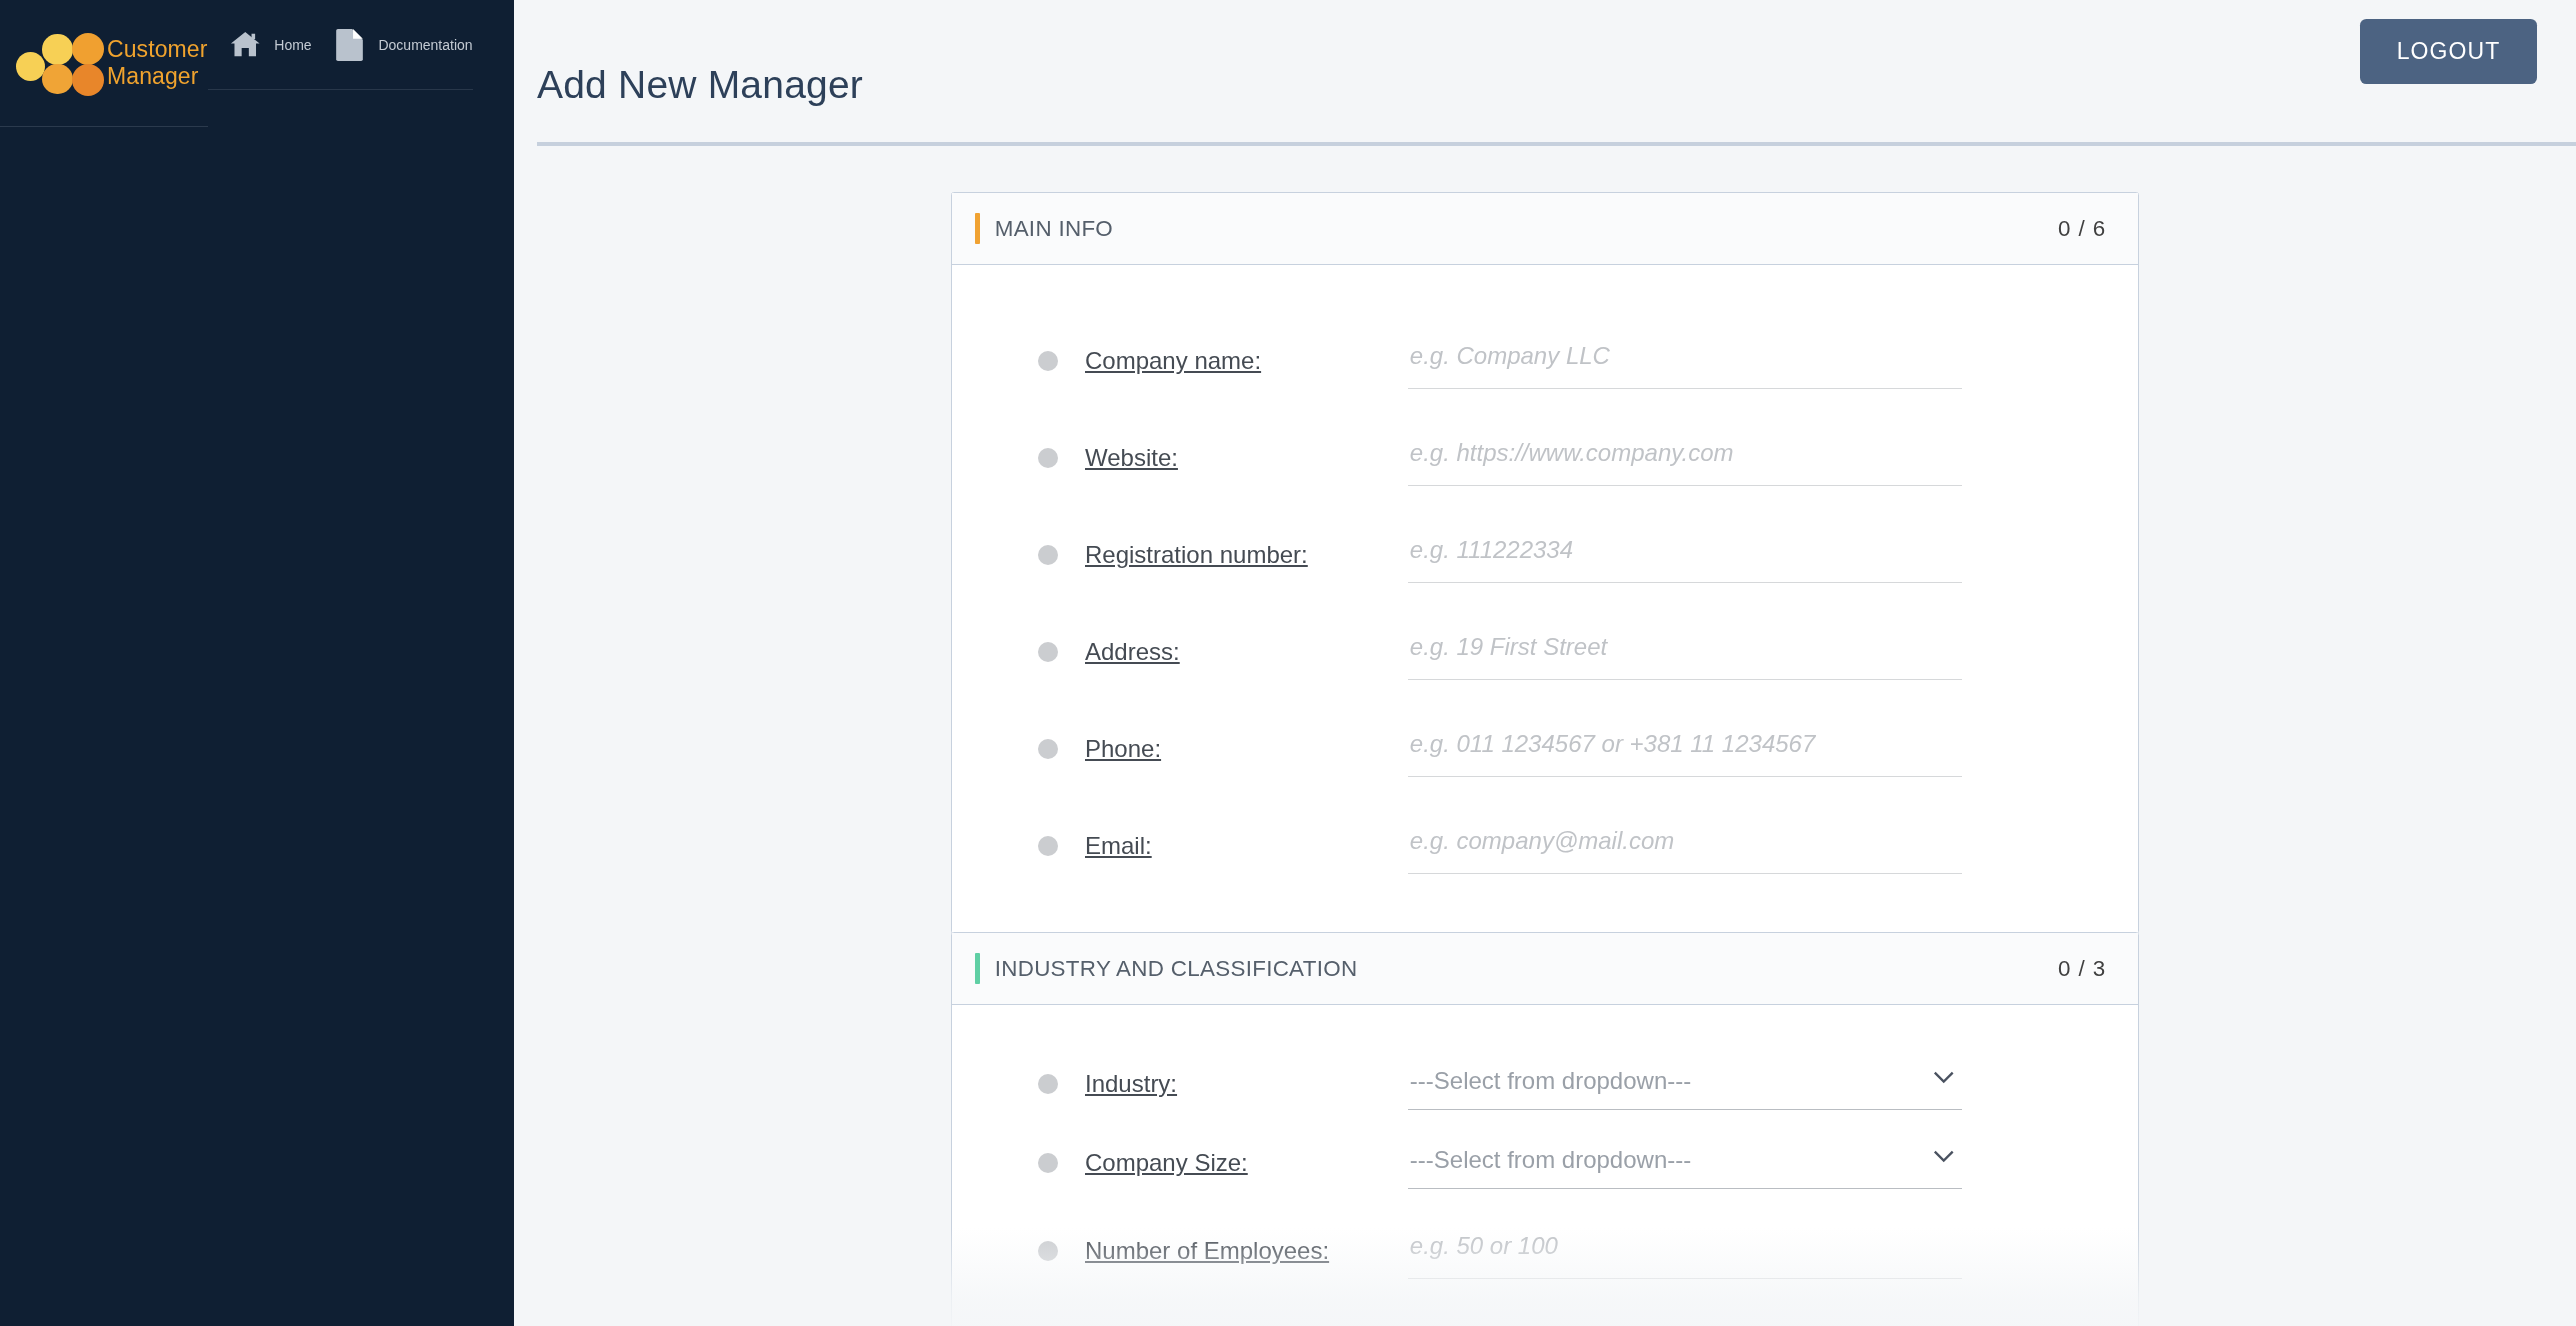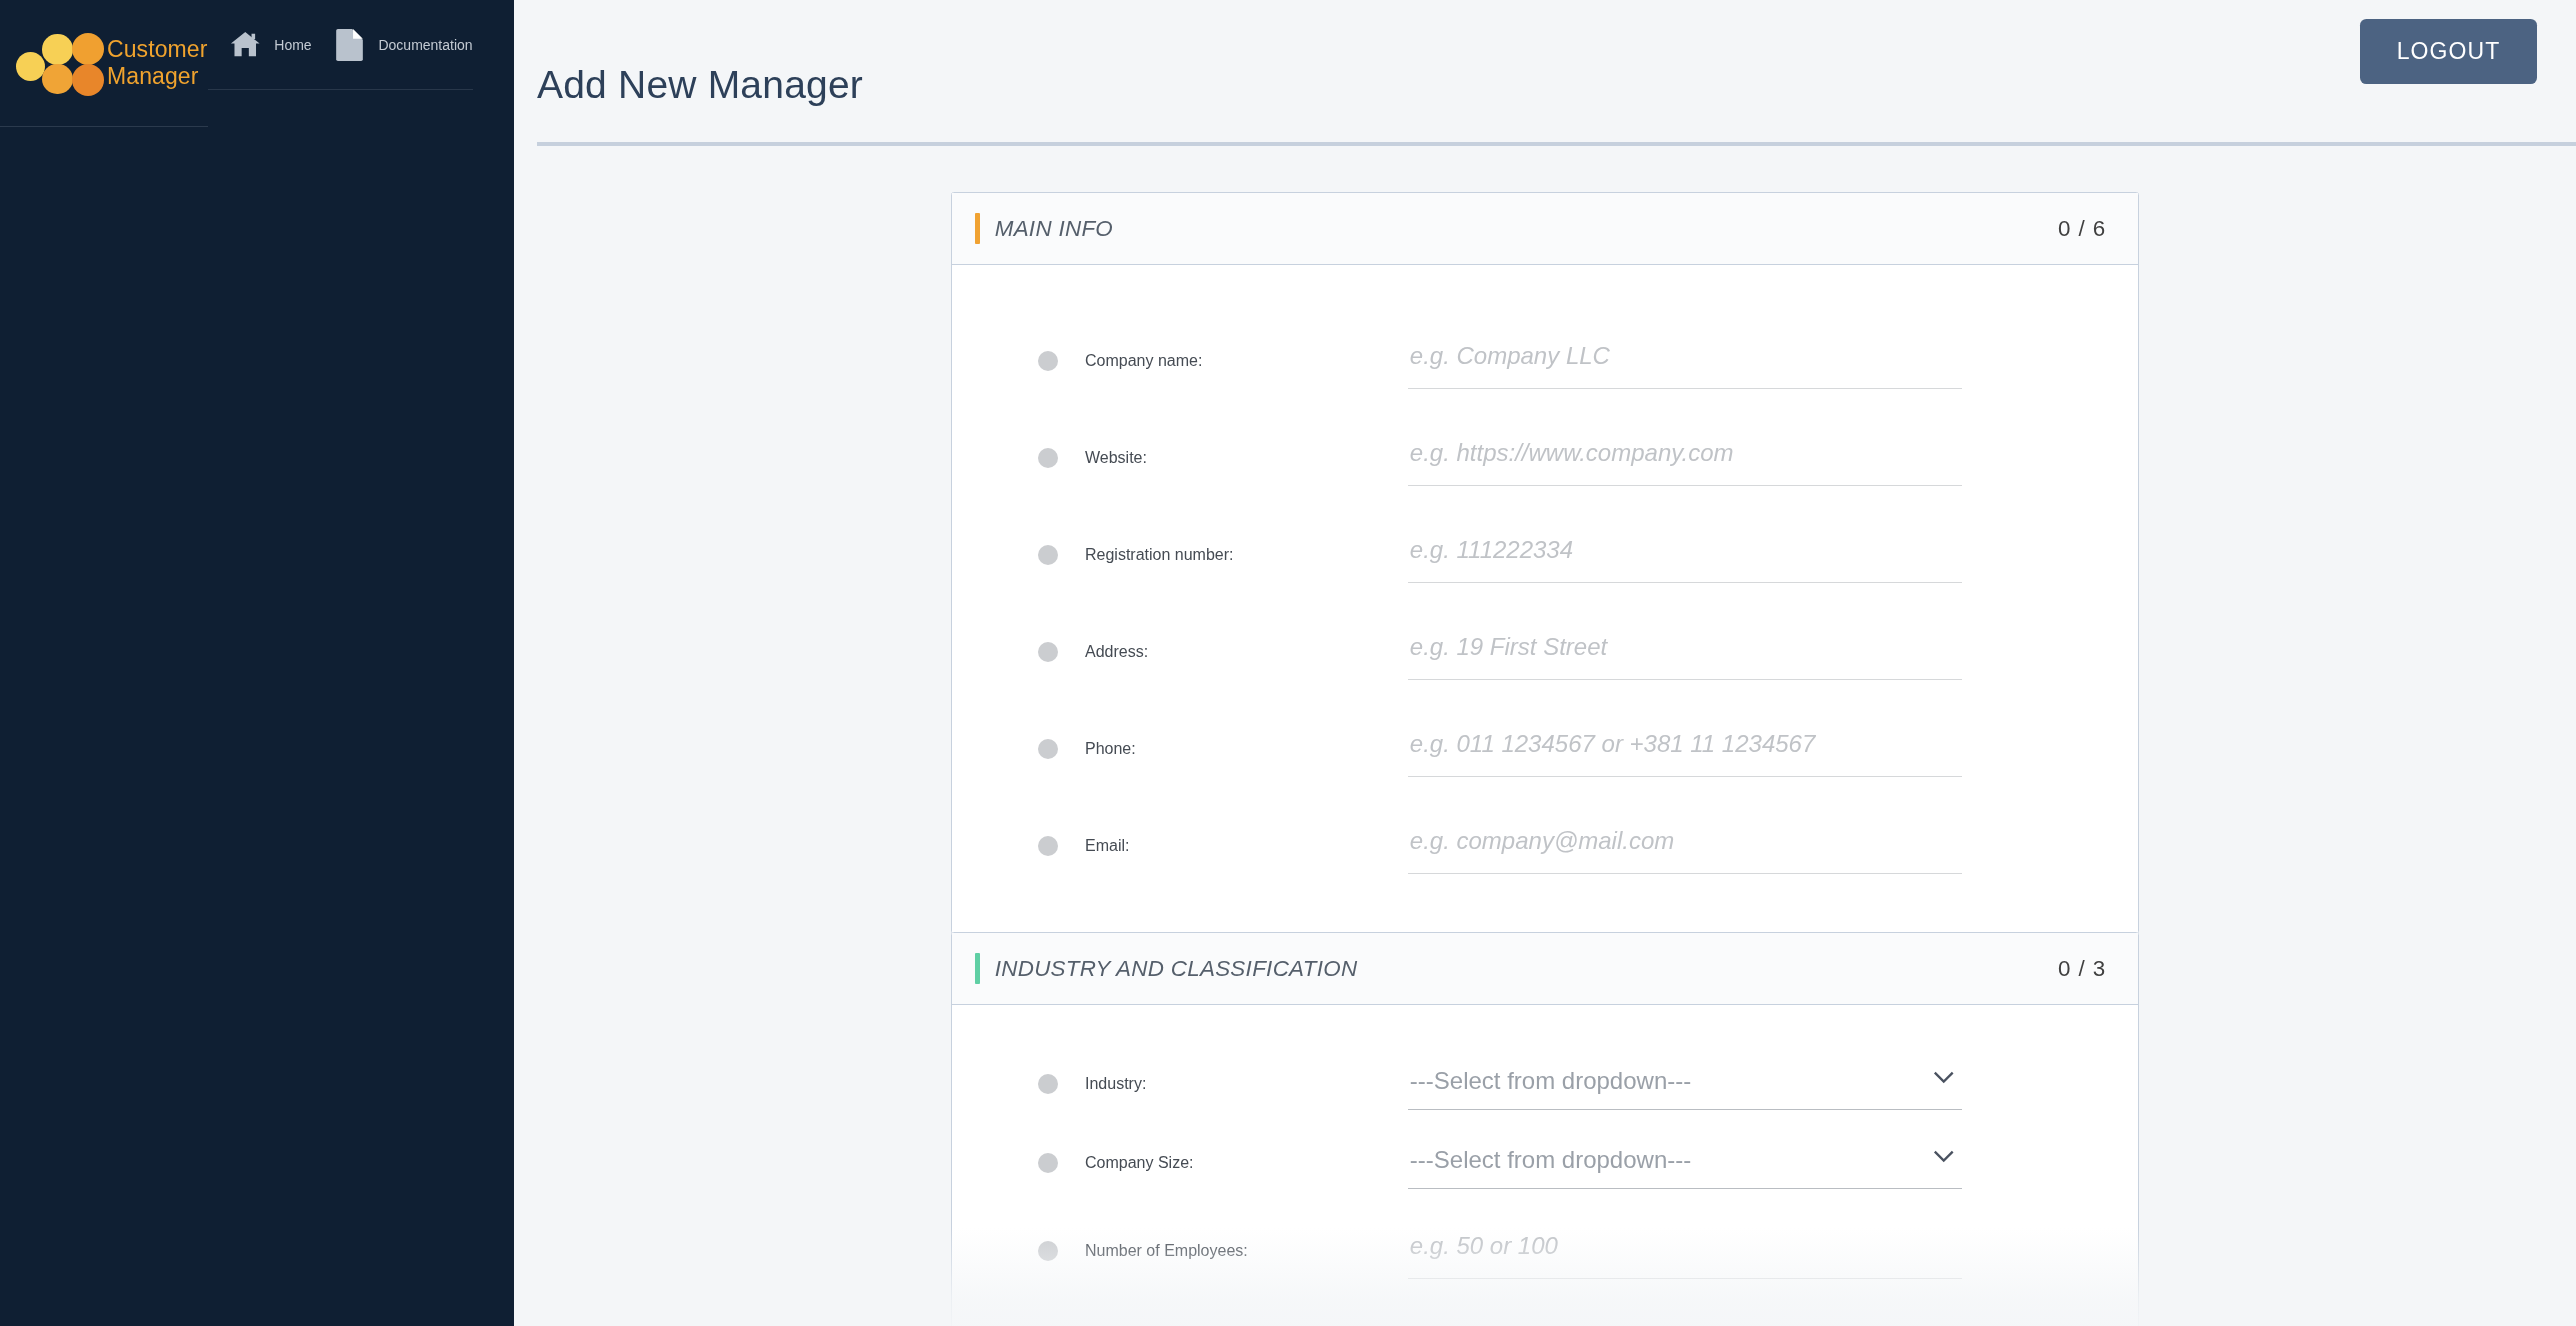--- a/index.html
+++ b/index.html
@@ -167,21 +167,20 @@
     display: flex;
     align-items: center;
     justify-content: space-between;
     padding: 0 32px 0 23px;
     border-bottom: 1.8px solid #c7d1de;
   }
 
   .section-head-left {
     display: flex;
     align-items: center;
-    font-style: italic;
   }
 
   .accent-bar {
     width: 5.4px;
     height: 30.5px;
     margin-right: 14.3px;
     flex: 0 0 5.4px;
     border-radius: 0.9px;
   }
 
@@ -214,22 +213,23 @@
     height: 20px;
     flex: 0 0 20px;
     border-radius: 50%;
     background: #cbcdd0;
     margin-right: 27px;
   }
 
   .row-label {
     width: 323px;
     flex: 0 0 323px;
-    font-size: 16px;
+    font-size: 24px;
     color: #454b53;
+    text-decoration: underline;
   }
 
   .field {
     width: 554px;
     flex: 0 0 554px;
     position: relative;
   }
 
   .field input {
     width: 100%;

